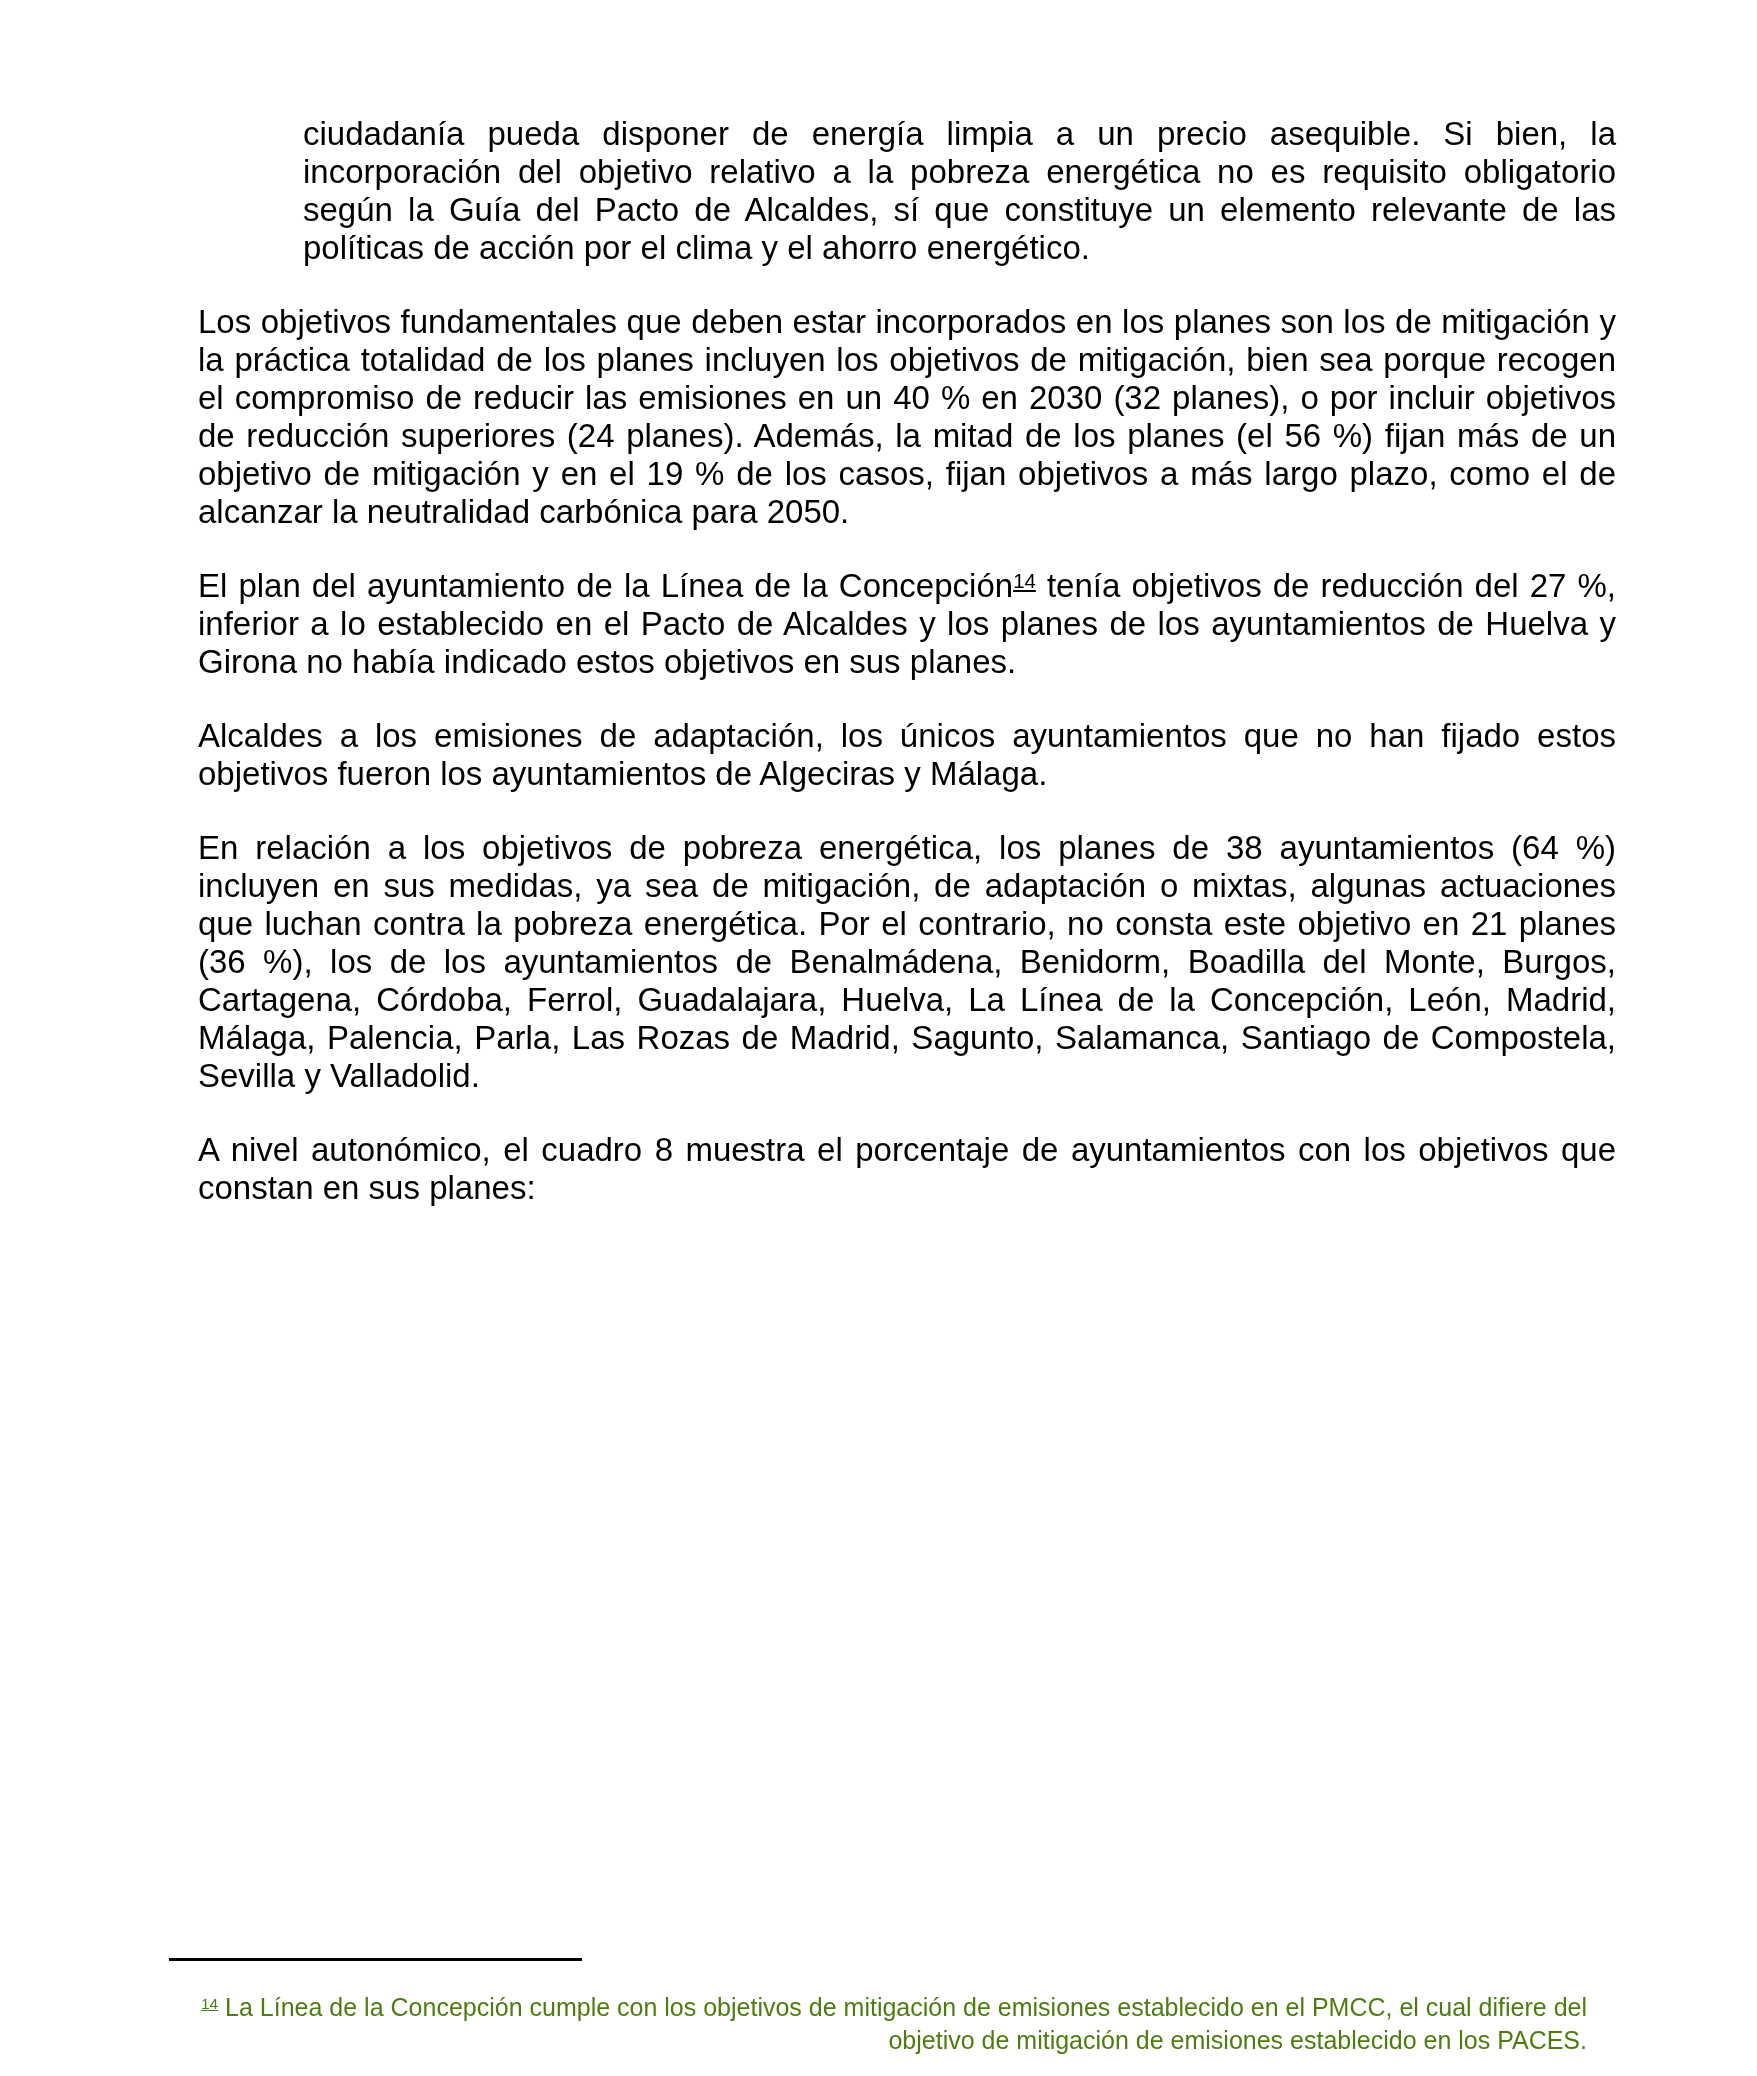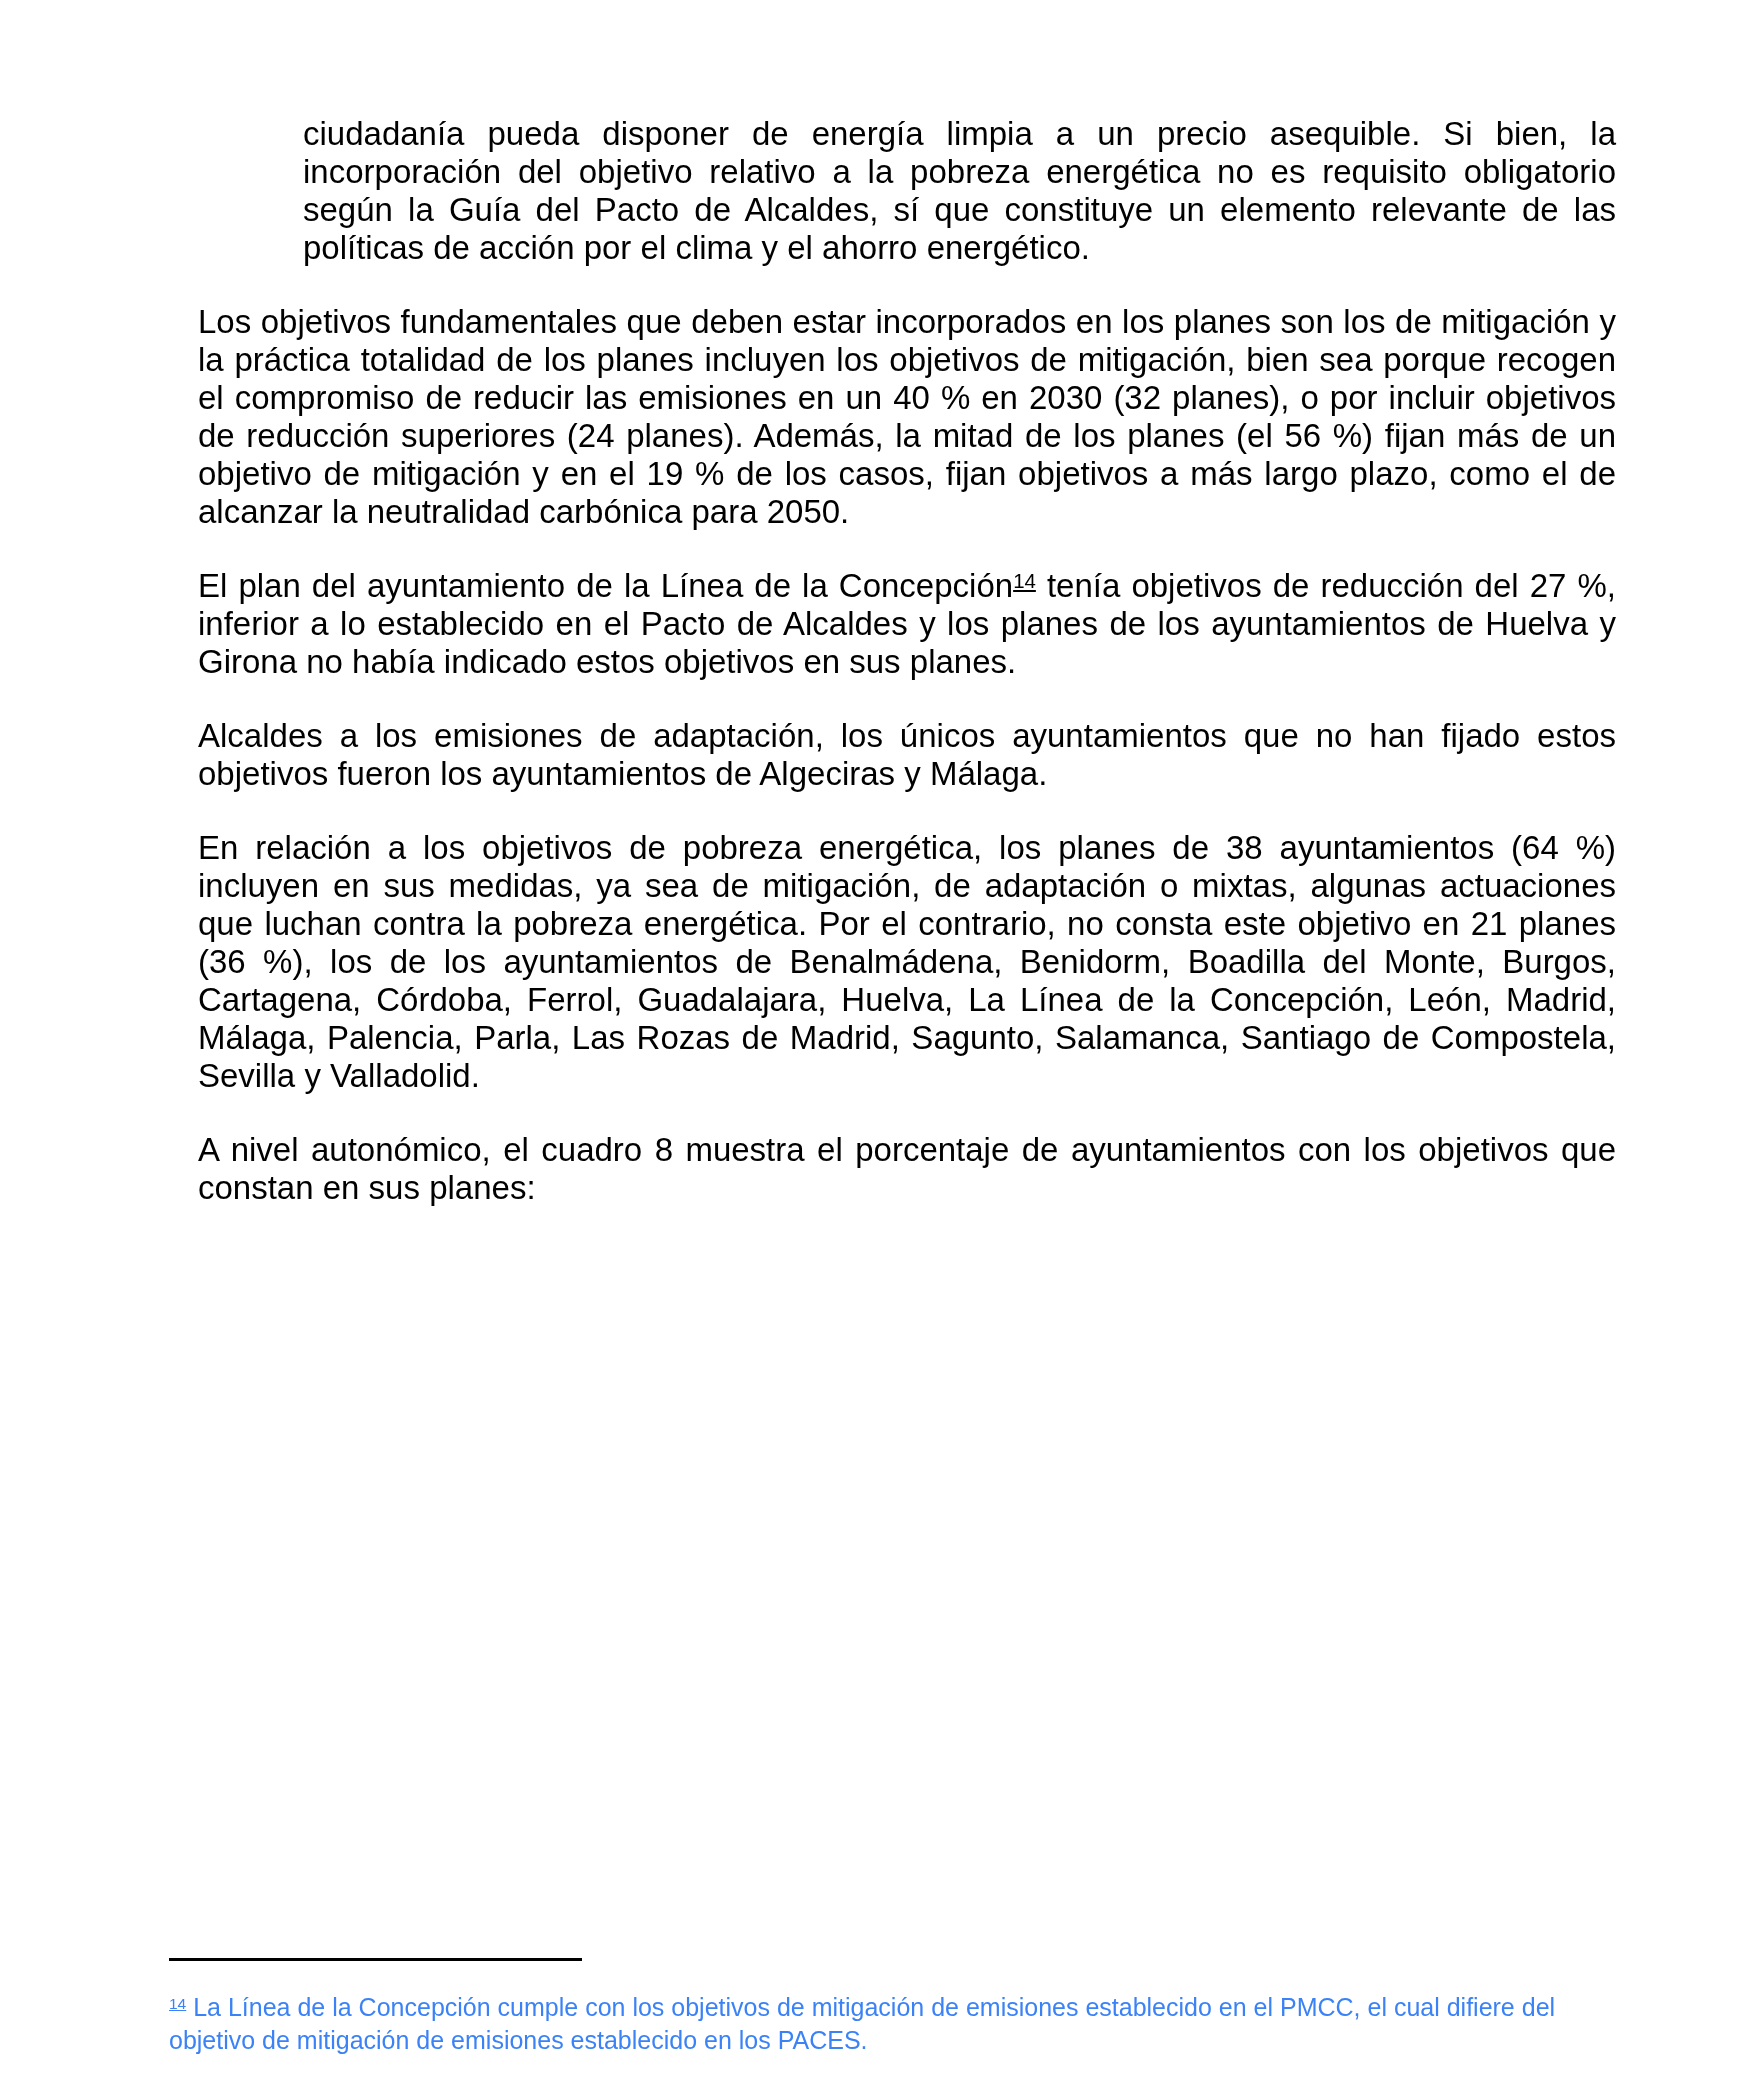--- a/index.html
+++ b/index.html
@@ -59,22 +59,22 @@
   }
   .footnote-rule {
     width: 413px;
     height: 0;
     border-top: 3.3px solid #000000;
   }
   .footnote {
     margin: 30px 0 0 0;
     font-size: 25px;
     line-height: 33px;
-    text-align: left;
-    color: #3b82f6;
+    text-align: right;
+    color: #4d7c0f;
   }
 </style>
 </head>
 <body>
 
 <div class="page">
 
   <div class="body-text">
 
     <p class="para indent">ciudadanía pueda disponer de energía limpia a un precio asequible. Si bien, la incorporación del objetivo relativo a la pobreza energética no es requisito obligatorio según la Guía del Pacto de Alcaldes, sí que constituye un elemento relevante de las políticas de acción por el clima y el ahorro energético.</p>

